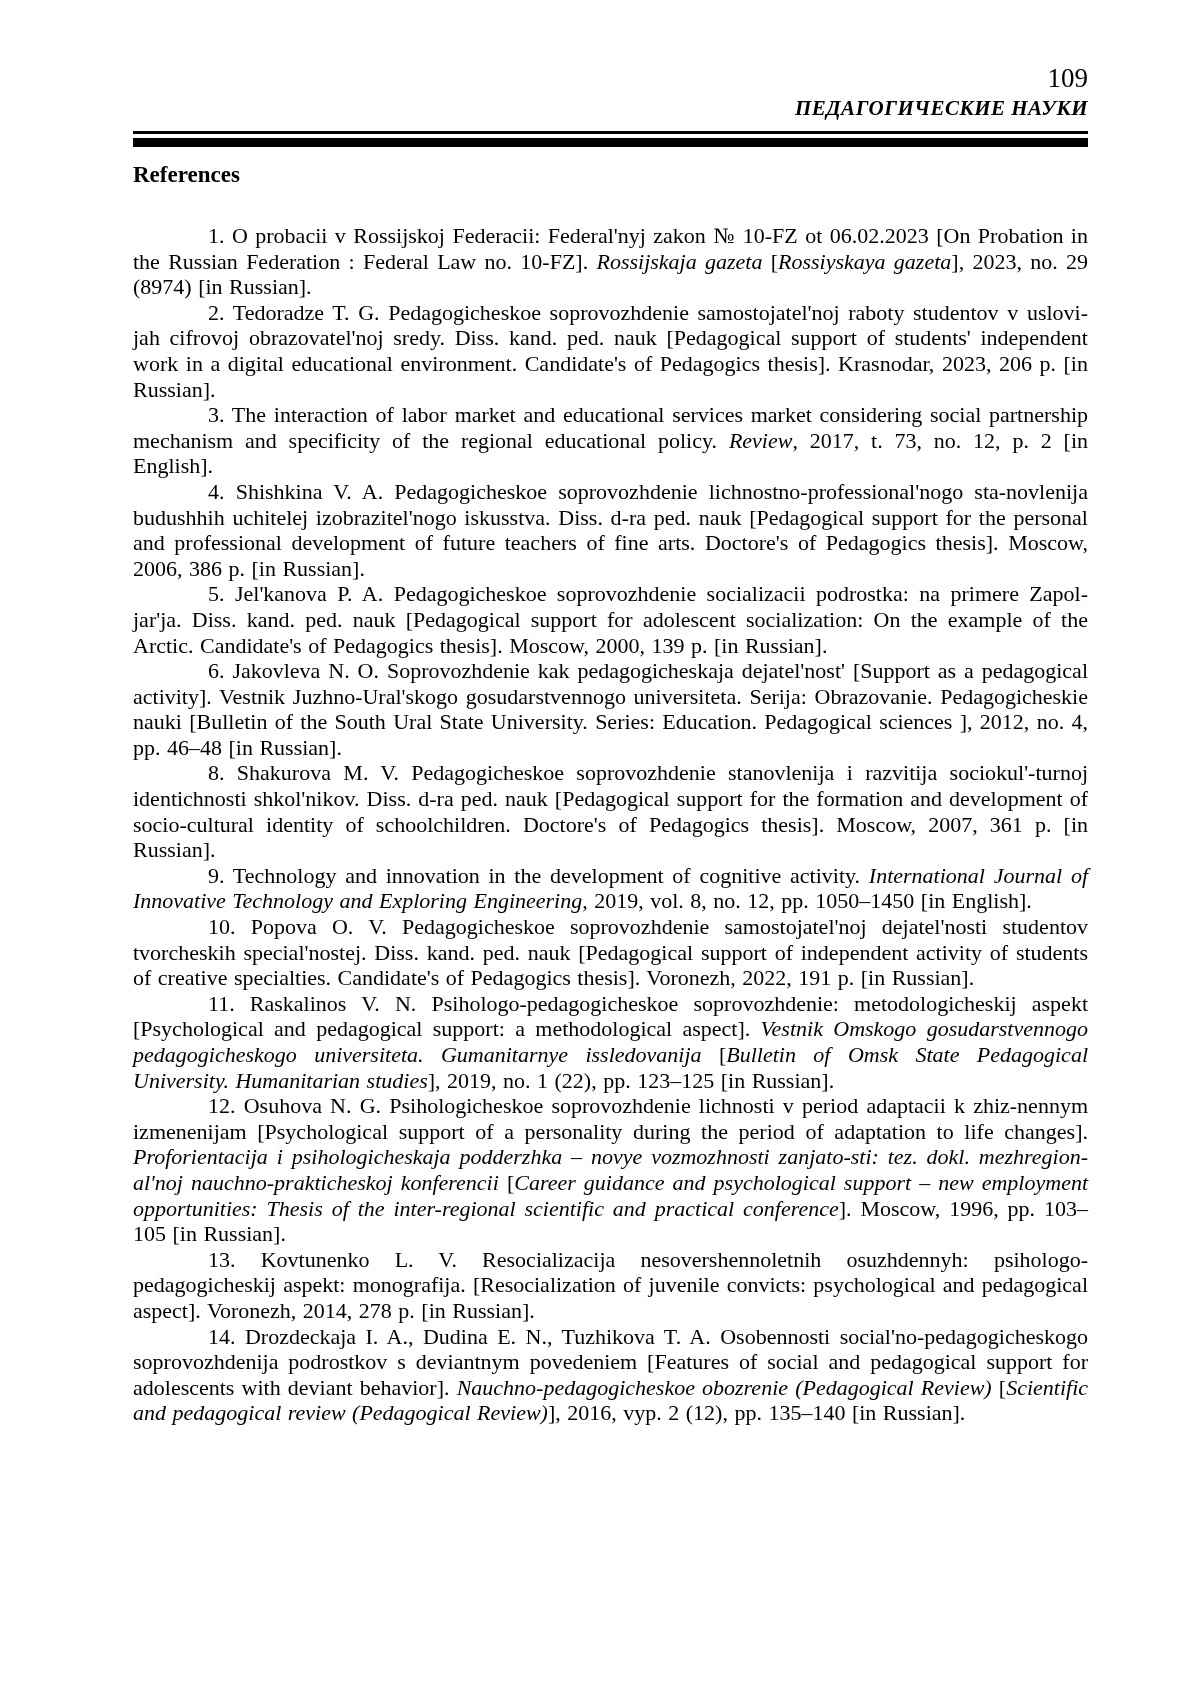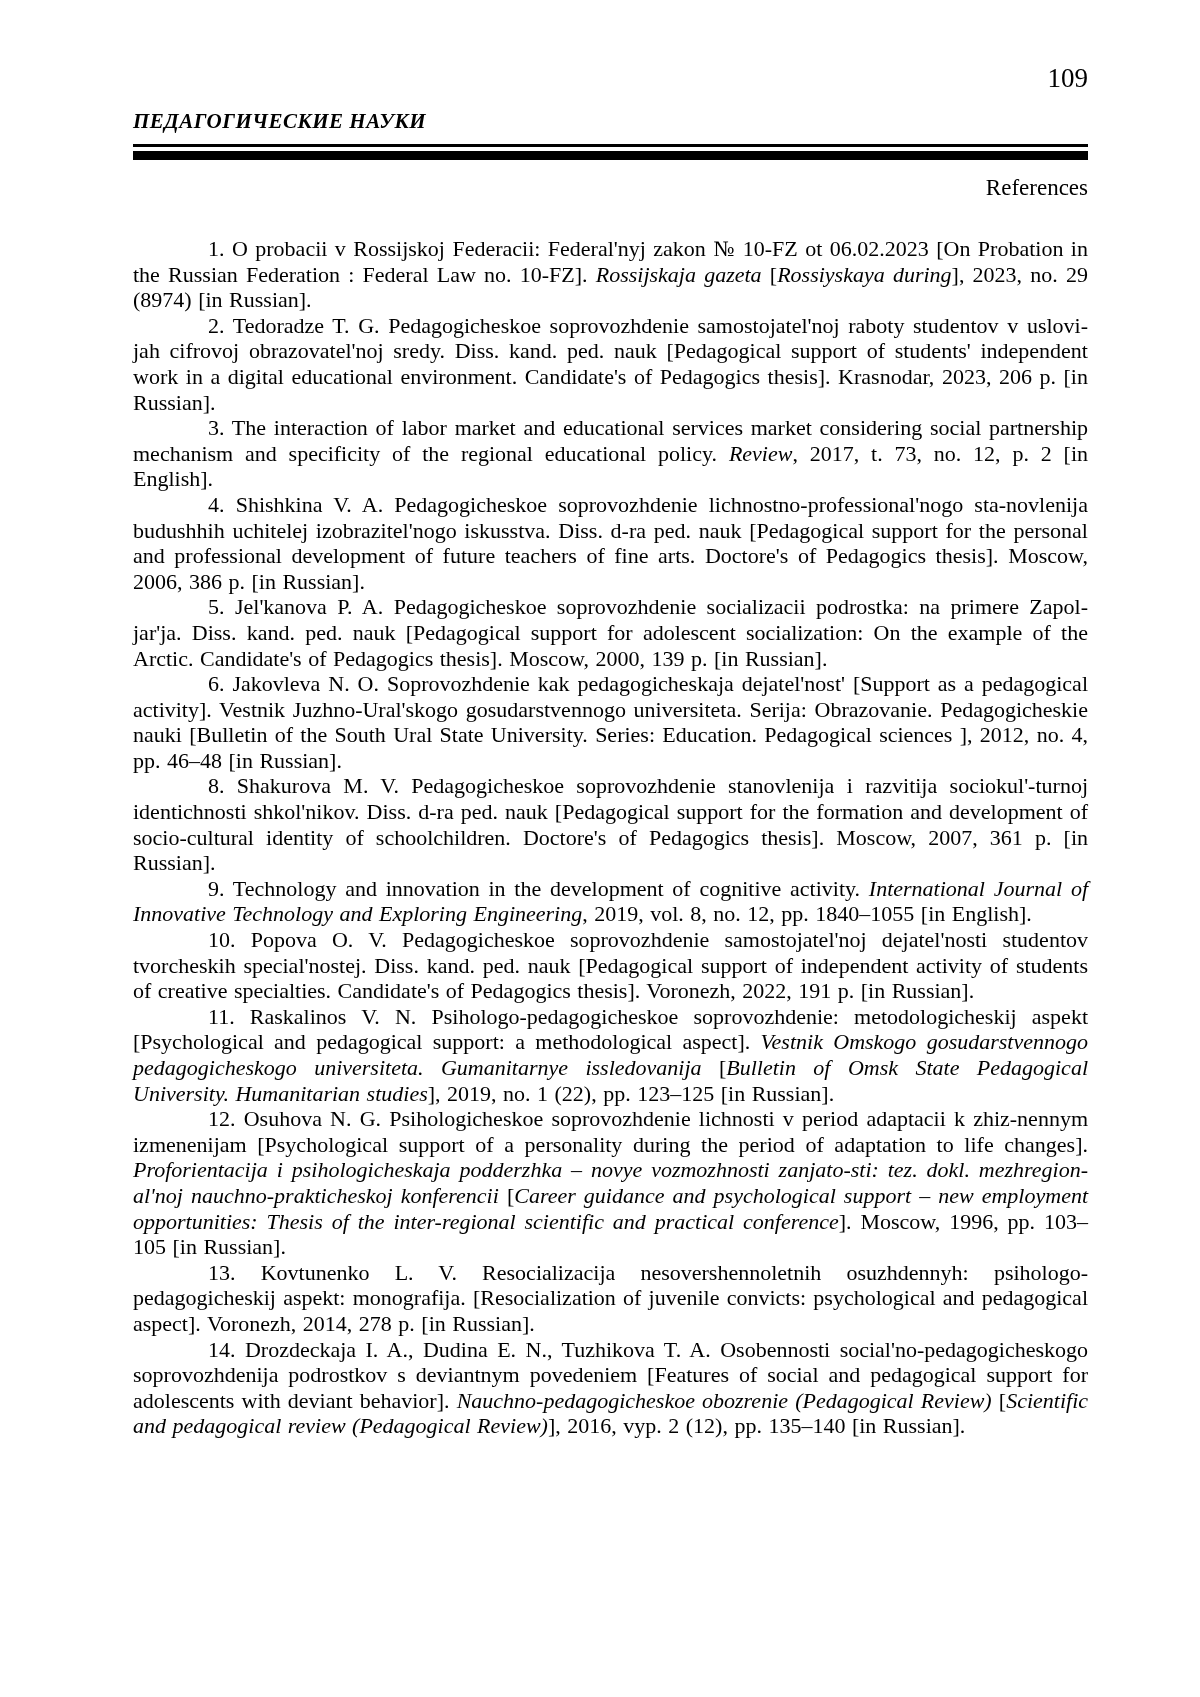--- a/index.html
+++ b/index.html
@@ -13,38 +13,38 @@
     box-sizing: border-box;
     padding: 62px 112px 0 133px;
     overflow: hidden;
   }
   .page-number {
     text-align: right;
     font-size: 27px;
     line-height: 32px;
   }
   .section-header {
-    text-align: left;
+    text-align: right;
     font-weight: bold;
     font-style: italic;
     font-size: 21px;
     line-height: 25px;
     letter-spacing: 0.5px;
-    margin-top: 15px;
+    margin-top: 2px;
   }
   .double-rule {
     margin-top: 10px;
     height: 4px;
     border-top: 3px solid #000000;
     border-bottom: 9px solid #000000;
   }
   .references-heading {
-    text-align: right;
+    text-align: left;
     font-size: 23px;
-    font-weight: normal;
+    font-weight: bold;
     line-height: 26px;
     margin: 15px 0 16px 0;
   }
   .references {
     margin-top: 35px;
   }
   .references p.ref {
     margin: 0;
     text-indent: 75px;
     text-align: justify;
@@ -60,27 +60,27 @@
 <div class="page">
   <div class="page-number">109</div>
 
   <div class="section-header">ПЕДАГОГИЧЕСКИЕ НАУКИ</div>
 
   <div class="double-rule"></div>
 
   <h1 class="references-heading">References</h1>
 
   <div class="references">
-      <p class="ref"><span>1. O probacii v Rossijskoj Federacii: Federal'nyj zakon № 10-FZ ot 06.02.2023 [On Probation in the Russian Federation : Federal Law no. 10-FZ]. </span><em>Rossijskaja gazeta</em><span> [</span><em>Rossiyskaya during</em><span>], 2023, no. 29 (8974) [in Russian].</span></p>
+      <p class="ref"><span>1. O probacii v Rossijskoj Federacii: Federal'nyj zakon № 10-FZ ot 06.02.2023 [On Probation in the Russian Federation : Federal Law no. 10-FZ]. </span><em>Rossijskaja gazeta</em><span> [</span><em>Rossiyskaya gazeta</em><span>], 2023, no. 29 (8974) [in Russian].</span></p>
       <p class="ref"><span>2. Tedoradze T. G. Pedagogicheskoe soprovozhdenie samostojatel'noj raboty studentov v uslovi-jah cifrovoj obrazovatel'noj sredy. Diss. kand. ped. nauk [Pedagogical support of students' independent work in a digital educational environment. Candidate's of Pedagogics thesis]. Krasnodar, 2023, 206 p. [in Russian].</span></p>
       <p class="ref"><span>3. The interaction of labor market and educational services market considering social partnership mechanism and specificity of the regional educational policy. </span><em>Review</em><span>, 2017, t. 73, no. 12, p. 2 [in English].</span></p>
       <p class="ref"><span>4. Shishkina V. A. Pedagogicheskoe soprovozhdenie lichnostno-professional'nogo sta-novlenija budushhih uchitelej izobrazitel'nogo iskusstva. Diss. d-ra ped. nauk [Pedagogical support for the personal and professional development of future teachers of fine arts. Doctore's of Pedagogics thesis]. Moscow, 2006, 386 p. [in Russian].</span></p>
       <p class="ref"><span>5. Jel'kanova P. A. Pedagogicheskoe soprovozhdenie socializacii podrostka: na primere Zapol-jar'ja. Diss. kand. ped. nauk [Pedagogical support for adolescent socialization: On the example of the Arctic. Candidate's of Pedagogics thesis]. Moscow, 2000, 139 p. [in Russian].</span></p>
       <p class="ref"><span>6. Jakovleva N. O. Soprovozhdenie kak pedagogicheskaja dejatel'nost' [Support as a pedagogical activity]. Vestnik Juzhno-Ural'skogo gosudarstvennogo universiteta. Serija: Obrazovanie. Pedagogicheskie nauki [Bulletin of the South Ural State University. Series: Education. Pedagogical sciences ], 2012, no. 4, pp. 46–48 [in Russian].</span></p>
       <p class="ref"><span>8. Shakurova M. V. Pedagogicheskoe soprovozhdenie stanovlenija i razvitija sociokul'-turnoj identichnosti shkol'nikov. Diss. d-ra ped. nauk [Pedagogical support for the formation and development of socio-cultural identity of schoolchildren. Doctore's of Pedagogics thesis]. Moscow, 2007, 361 p. [in Russian].</span></p>
-      <p class="ref"><span>9. Technology and innovation in the development of cognitive activity. </span><em>International Journal of Innovative Technology and Exploring Engineering</em><span>, 2019, vol. 8, no. 12, pp. 1840–1055 [in English].</span></p>
+      <p class="ref"><span>9. Technology and innovation in the development of cognitive activity. </span><em>International Journal of Innovative Technology and Exploring Engineering</em><span>, 2019, vol. 8, no. 12, pp. 1050–1450 [in English].</span></p>
       <p class="ref"><span>10. Popova O. V. Pedagogicheskoe soprovozhdenie samostojatel'noj dejatel'nosti studentov tvorcheskih special'nostej. Diss. kand. ped. nauk [Pedagogical support of independent activity of students of creative specialties. Candidate's of Pedagogics thesis]. Voronezh, 2022, 191 p. [in Russian].</span></p>
       <p class="ref"><span>11. Raskalinos V. N. Psihologo-pedagogicheskoe soprovozhdenie: metodologicheskij aspekt [Psychological and pedagogical support: a methodological aspect]. </span><em>Vestnik Omskogo gosudarstvennogo pedagogicheskogo universiteta. Gumanitarnye issledovanija</em><span> [</span><em>Bulletin of Omsk State Pedagogical University. Humanitarian studies</em><span>], 2019, no. 1 (22), pp. 123–125 [in Russian].</span></p>
       <p class="ref"><span>12. Osuhova N. G. Psihologicheskoe soprovozhdenie lichnosti v period adaptacii k zhiz-nennym izmenenijam [Psychological support of a personality during the period of adaptation to life changes]. </span><em>Proforientacija i psihologicheskaja podderzhka – novye vozmozhnosti zanjato-sti: tez. dokl. mezhregion-al'noj nauchno-prakticheskoj konferencii</em><span> [</span><em>Career guidance and psychological support – new employment opportunities: Thesis of the inter-regional scientific and practical conference</em><span>]. Moscow, 1996, pp. 103–105 [in Russian].</span></p>
       <p class="ref"><span>13. Kovtunenko L. V. Resocializacija nesovershennoletnih osuzhdennyh: psihologo-pedagogicheskij aspekt: monografija. [Resocialization of juvenile convicts: psychological and pedagogical aspect]. Voronezh, 2014, 278 p. [in Russian].</span></p>
       <p class="ref"><span>14. Drozdeckaja I. A., Dudina E. N., Tuzhikova T. A. Osobennosti social'no-pedagogicheskogo soprovozhdenija podrostkov s deviantnym povedeniem [Features of social and pedagogical support for adolescents with deviant behavior]. </span><em>Nauchno-pedagogicheskoe obozrenie (Pedagogical Review)</em><span> [</span><em>Scientific and pedagogical review (Pedagogical Review)</em><span>], 2016, vyp. 2 (12), pp. 135–140 [in Russian].</span></p>
     </div>
 </div>
 
 </body></html>

